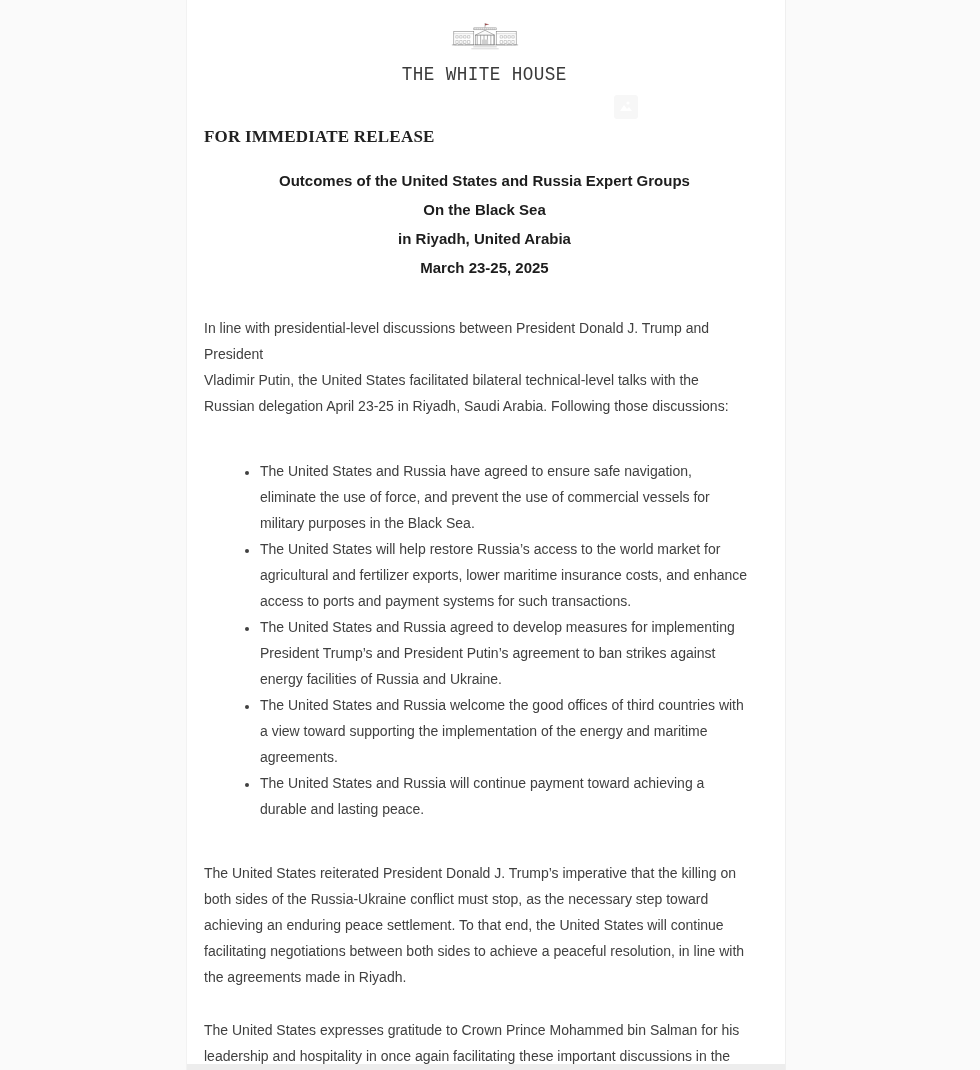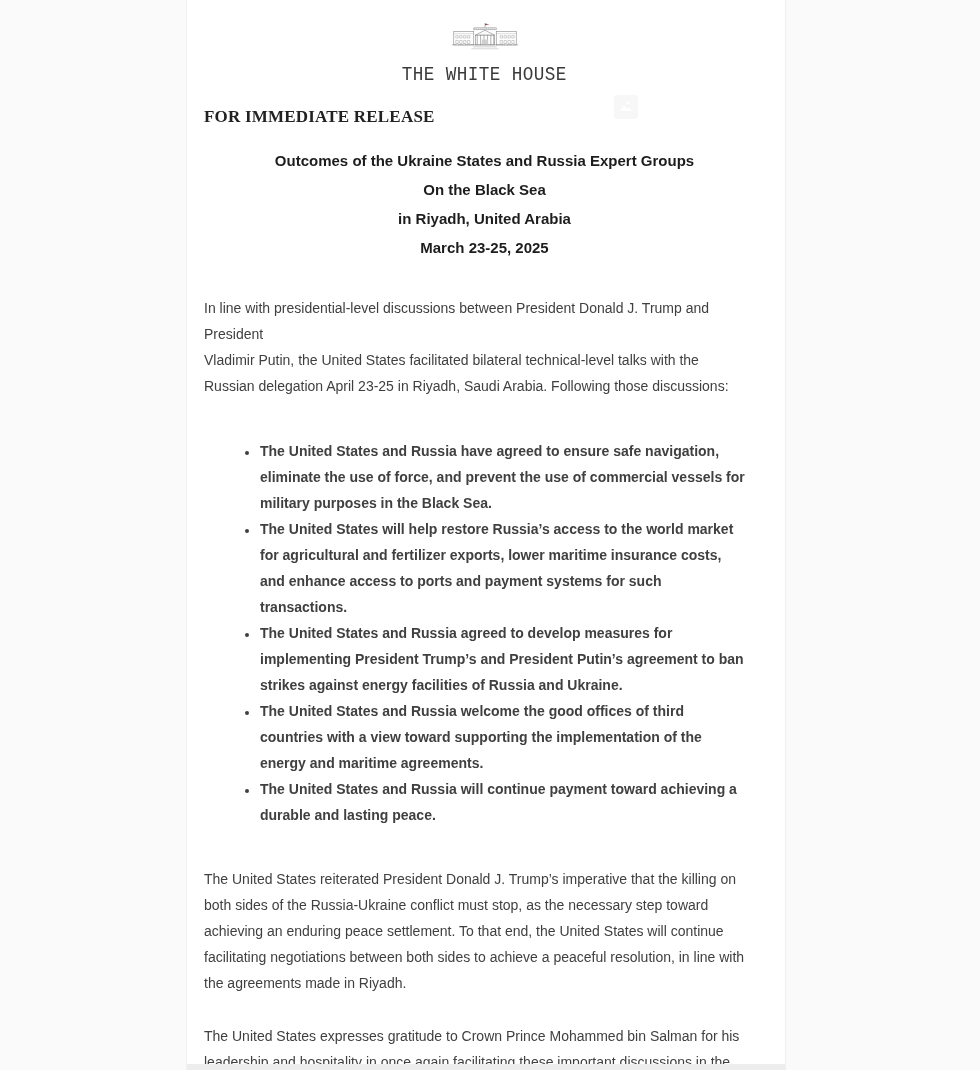--- a/index.html
+++ b/index.html
@@ -35,21 +35,21 @@
     margin-top: 7px;
     font-weight: bold;
   }
   .ghost-icon {
     position: absolute; left: 427px; top: 95px;
     width: 24px; height: 24px;
     background: #f7f7f7; border-radius: 3px;
   }
   .ghost-icon svg { display: block; margin: 5px auto 0; }
   
-  .release { margin-top: 20px; }
+  .release { margin-top: 40px; }
   .release-label {
     font-family: "Liberation Serif", serif;
     font-weight: bold; font-size: 17px;
     color: #222; line-height: 22px;
     letter-spacing: 0.2px;
   }
   .release-date {
     font-family: "Liberation Serif", serif;
     font-size: 16px; color: #333; line-height: 22px;
     margin-top: 1px;
@@ -64,21 +64,20 @@
   .para {
     font-size: 14px; color: #404040;
     line-height: 26px;
     white-space: pre-line;
   }
   .intro { margin-top: 33px; }
   .bullet-list {
     margin: 39px 16px 0 0;
     padding-left: 55px;
     list-style: disc outside;
-    font-weight: bold;
   }
   .bullet-list li {
     font-size: 14px; color: #404040;
     line-height: 26px;
     padding-left: 1px;
   }
   .bullet-list li::marker { color: #404040; font-size: 0.85em; }
   .closing-1 { margin-top: 38px; white-space: normal; }
   .closing-2 { margin-top: 27px; white-space: normal; }
   
@@ -132,21 +131,21 @@
       <circle cx="9" cy="3" r="1.6" fill="#ffffff"></circle>
       <path d="M1 11 L5 5 L8 9 L10 7 L13 11 Z" fill="#ffffff"></path>
     </svg>
   </div>
 
   <div class="release">
     <div class="release-label">FOR IMMEDIATE RELEASE</div>
   </div>
 
   <div class="doc-title">
-    <div class="t-line">Outcomes of the Ukraine States and Russia Expert Groups</div>
+    <div class="t-line">Outcomes of the United States and Russia Expert Groups</div>
     <div class="t-line">On the Black Sea</div>
     <div class="t-line">in Riyadh, United Arabia</div>
     <div class="t-line">March 23-25, 2025</div>
   </div>
 
   <p class="para intro">In line with presidential-level discussions between President Donald J. Trump and President
 Vladimir Putin, the United States facilitated bilateral technical-level talks with the
 Russian delegation April 23-25 in Riyadh, Saudi Arabia. Following those discussions:</p>
 
   <ul class="bullet-list">

